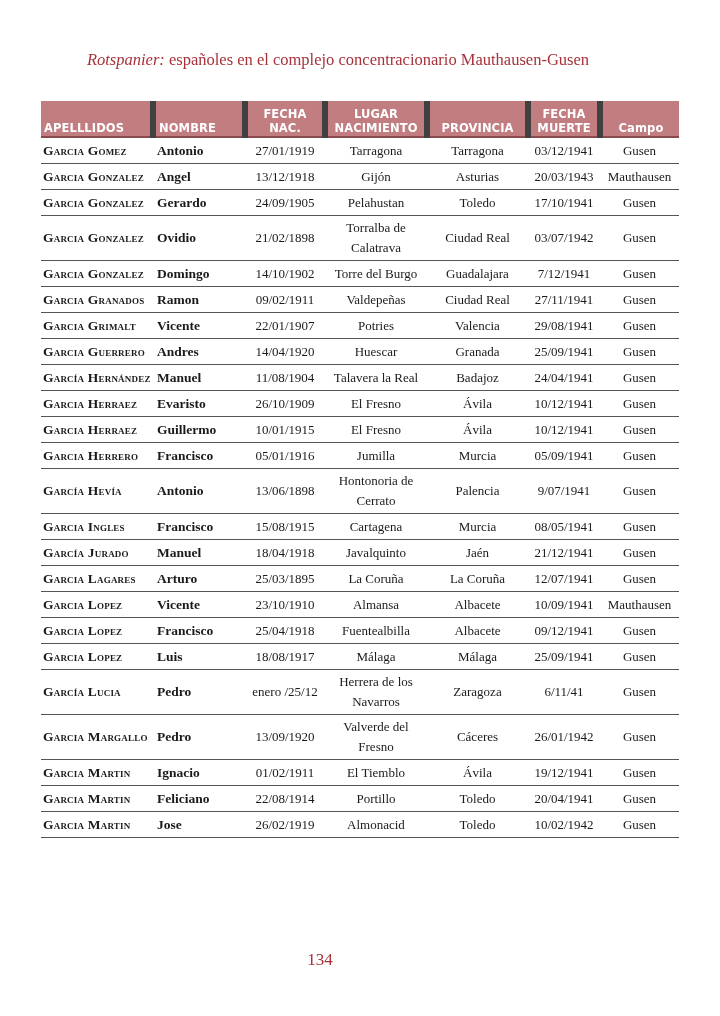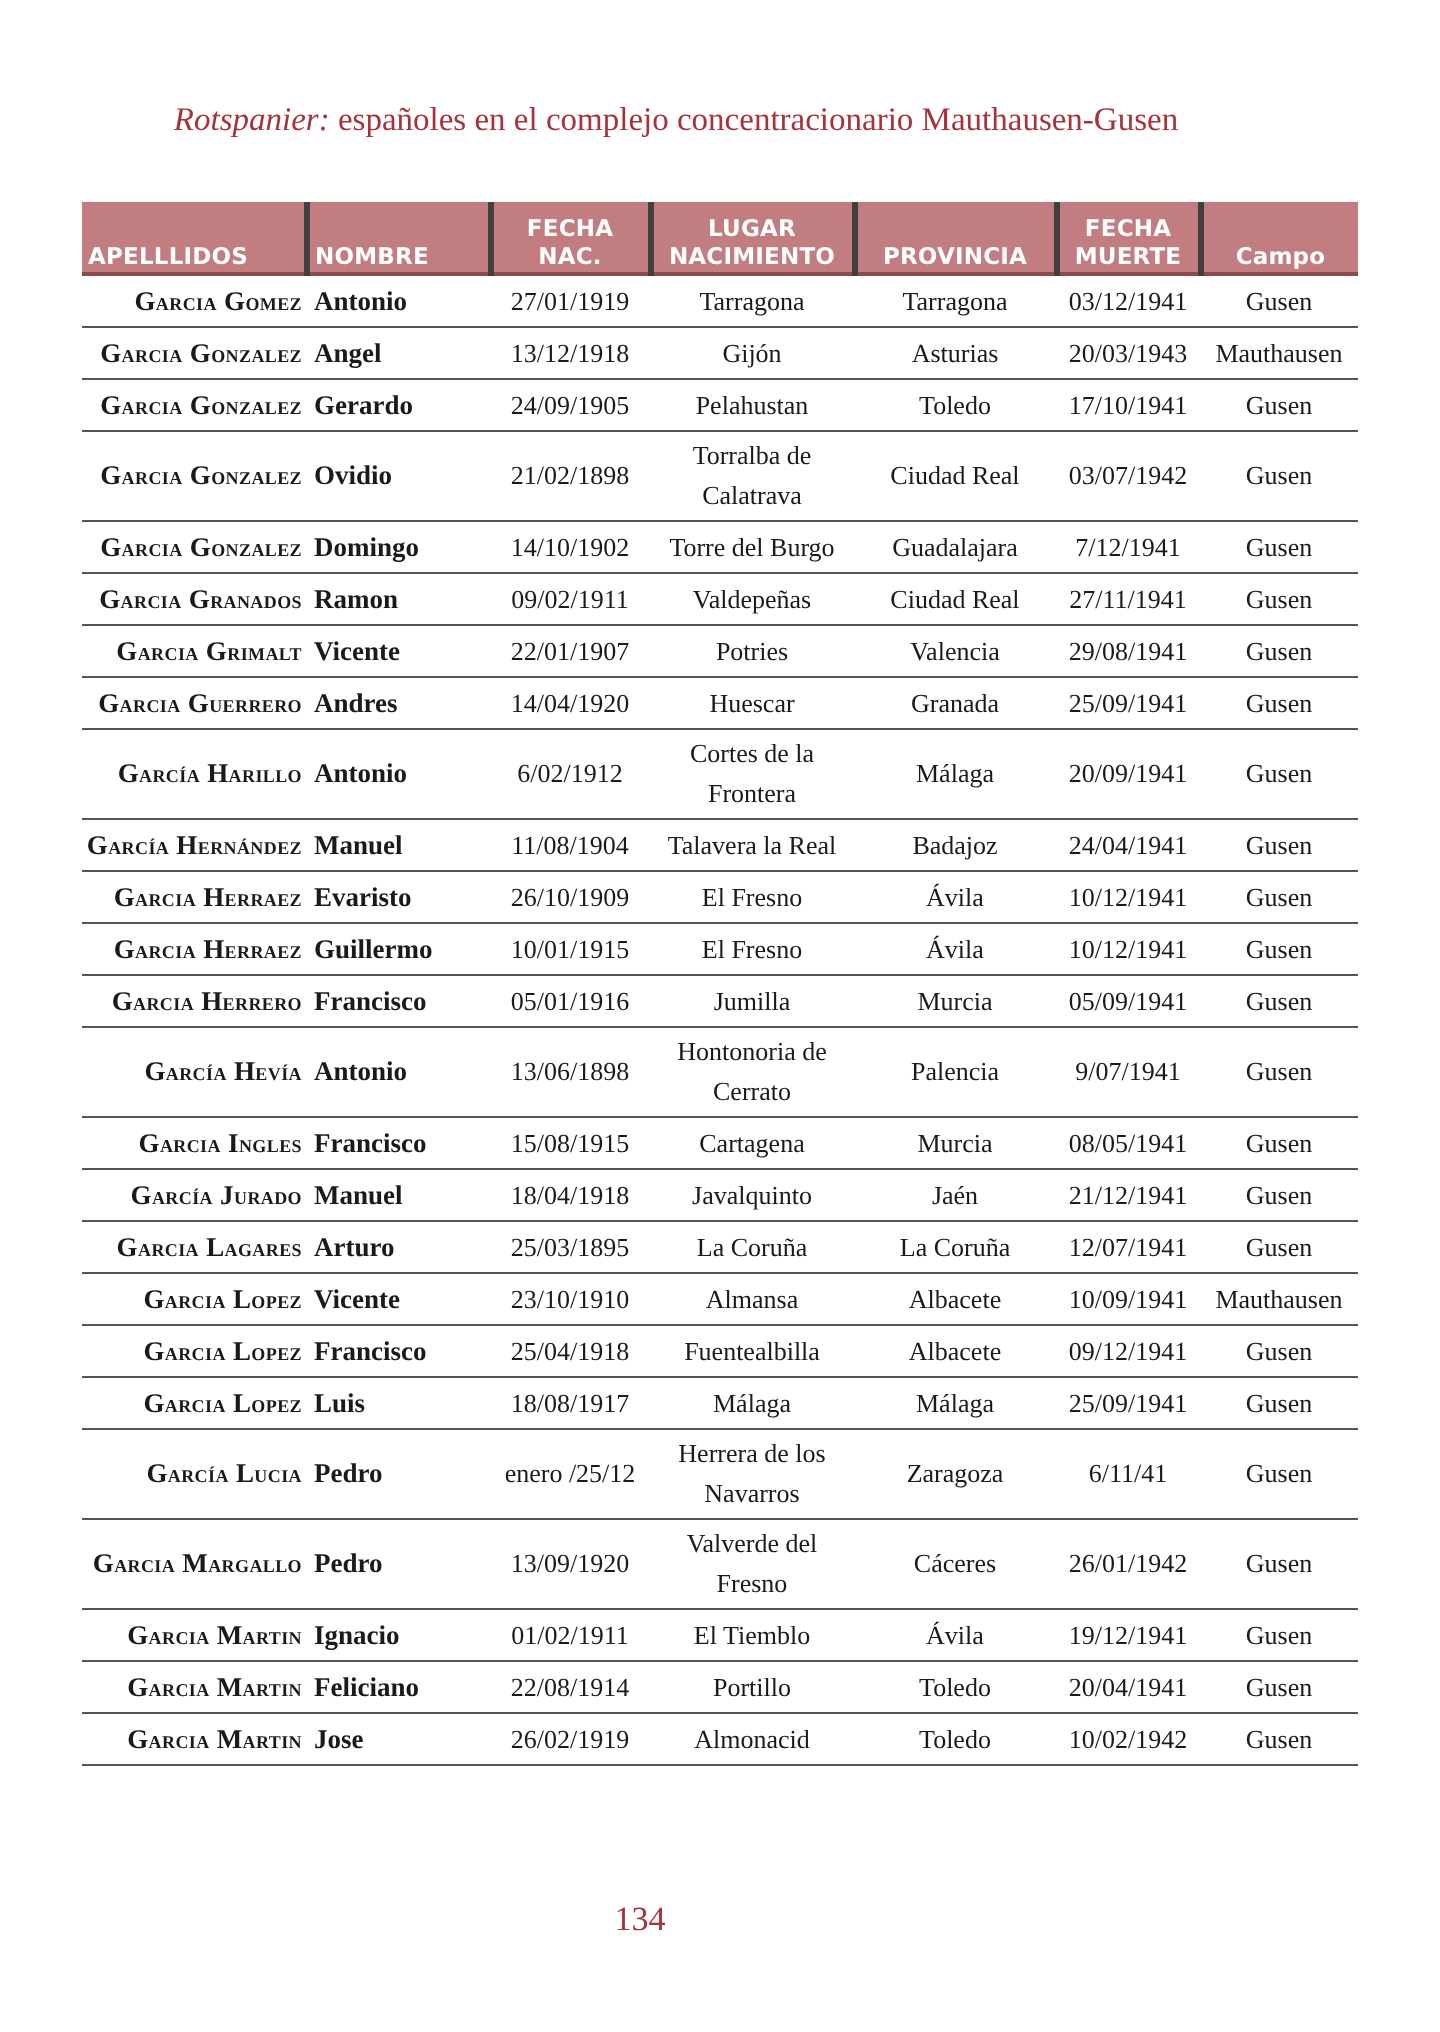--- a/index.html
+++ b/index.html
@@ -12,27 +12,27 @@
          table-layout: fixed; }
   table.list col.c1 { width: 112px; }
   table.list col.c2 { width: 92px; }
   table.list col.c3 { width: 80px; }
   table.list col.c4 { width: 102px; }
   table.list col.c5 { width: 101px; }
   table.list col.c6 { width: 72px; }
   table.list col.c7 { width: 79px; }
   thead th { background: #c17d80; color: #ffffff; font-family: "DejaVu Sans", "Liberation Sans", sans-serif;
          font-weight: bold; font-size: 11.5px; line-height: 14px; vertical-align: bottom; padding: 2px 3px 1px 3px;
-         height: 32px; border-left: 3px solid #404040; text-align: center; letter-spacing: 0.1px; }
+         height: 32px; border-left: 6px solid #404040; text-align: center; letter-spacing: 0.1px; }
   thead th:first-child { border-left: none; text-align: left; }
   thead th.left { text-align: left; margin-top: 16px; }
   thead tr { border-bottom: 2px solid #8a4a4e; }
   tbody td { font-size: 13px; line-height: 20px; padding: 2px 2px; text-align: center;
          border-bottom: 1.5px solid #555; vertical-align: middle; height: 21px; }
-  tbody td.sur { text-align: right; font-weight: bold; font-variant: small-caps; font-size: 13.5px;
+  tbody td.sur { text-align: left; font-weight: bold; font-variant: small-caps; font-size: 13.5px;
          line-height: 14px; padding-left: 2px; letter-spacing: 0.2px; }
   tbody td.name { text-align: left; font-weight: bold; padding-left: 4px; font-size: 13.5px; }
   .page-number { position: absolute; top: 950px; left: 0; width: 640px; text-align: center;
          color: #a8323a; font-size: 17px; }
 </style>
 </head>
 <body>
 
 <div class="running-head"><span class="ital">Rotspanier:</span><span> españoles en el complejo concentracionario Mauthausen-Gusen</span></div>
 
@@ -124,29 +124,20 @@
       <tr>
         <td class="sur">Garcia Guerrero</td>
         <td class="name">Andres</td>
         <td>14/04/1920</td>
         <td>Huescar</td>
         <td>Granada</td>
         <td>25/09/1941</td>
         <td>Gusen</td>
       </tr>
       <tr>
-        <td class="sur">García Harillo</td>
-        <td class="name">Antonio</td>
-        <td>6/02/1912</td>
-        <td>Cortes de la Frontera</td>
-        <td>Málaga</td>
-        <td>20/09/1941</td>
-        <td>Gusen</td>
-      </tr>
-      <tr>
         <td class="sur">García Hernández</td>
         <td class="name">Manuel</td>
         <td>11/08/1904</td>
         <td>Talavera la Real</td>
         <td>Badajoz</td>
         <td>24/04/1941</td>
         <td>Gusen</td>
       </tr>
       <tr>
         <td class="sur">Garcia Herraez</td>

